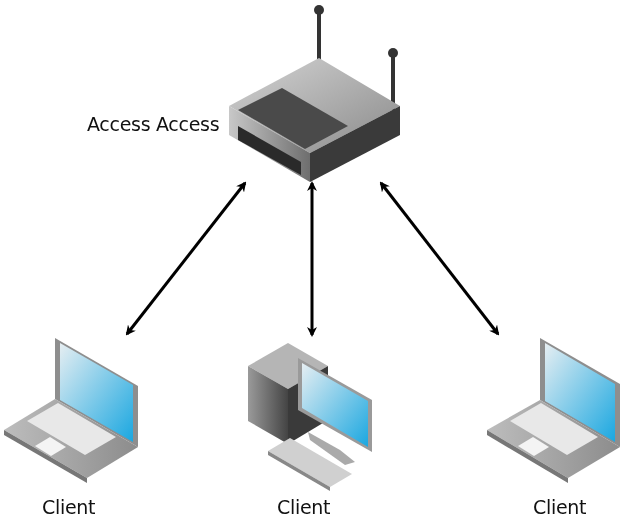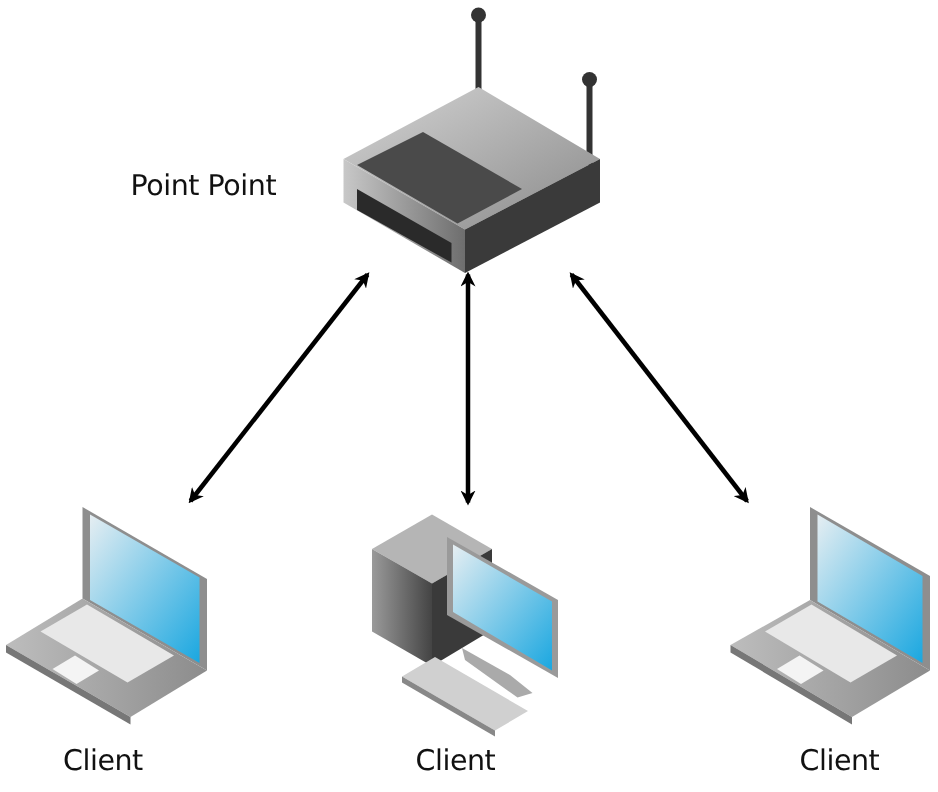--- a/index.html
+++ b/index.html
@@ -76,16 +76,16 @@
   <g>
     <polygon points="540,338 620,384 620,447 540,400" fill="#8e8e8e"></polygon>
     <polygon points="545,343 615,384 615,442 545,401" fill="url(#screen)"></polygon>
     <polygon points="487,430 540,400 620,447 568,478" fill="url(#lapBase)"></polygon>
     <polygon points="487,430 568,478 568,483 487,435" fill="#777"></polygon>
     <polygon points="510,421 541,403 598,437 567,455" fill="#e8e8e8"></polygon>
     <polygon points="518,446 533,437 549,447 534,456" fill="#f4f4f4"></polygon>
   </g>
 </svg>
 
-<div class="label" style="left:87px; top:113px;">Point Point</div>
+<div class="label" style="left:87px; top:113px;">Access Access</div>
 <div class="label" style="left:42px; top:496px;">Client</div>
 <div class="label" style="left:277px; top:496px;">Client</div>
 <div class="label" style="left:533px; top:496px;">Client</div>
 
 </body></html>

